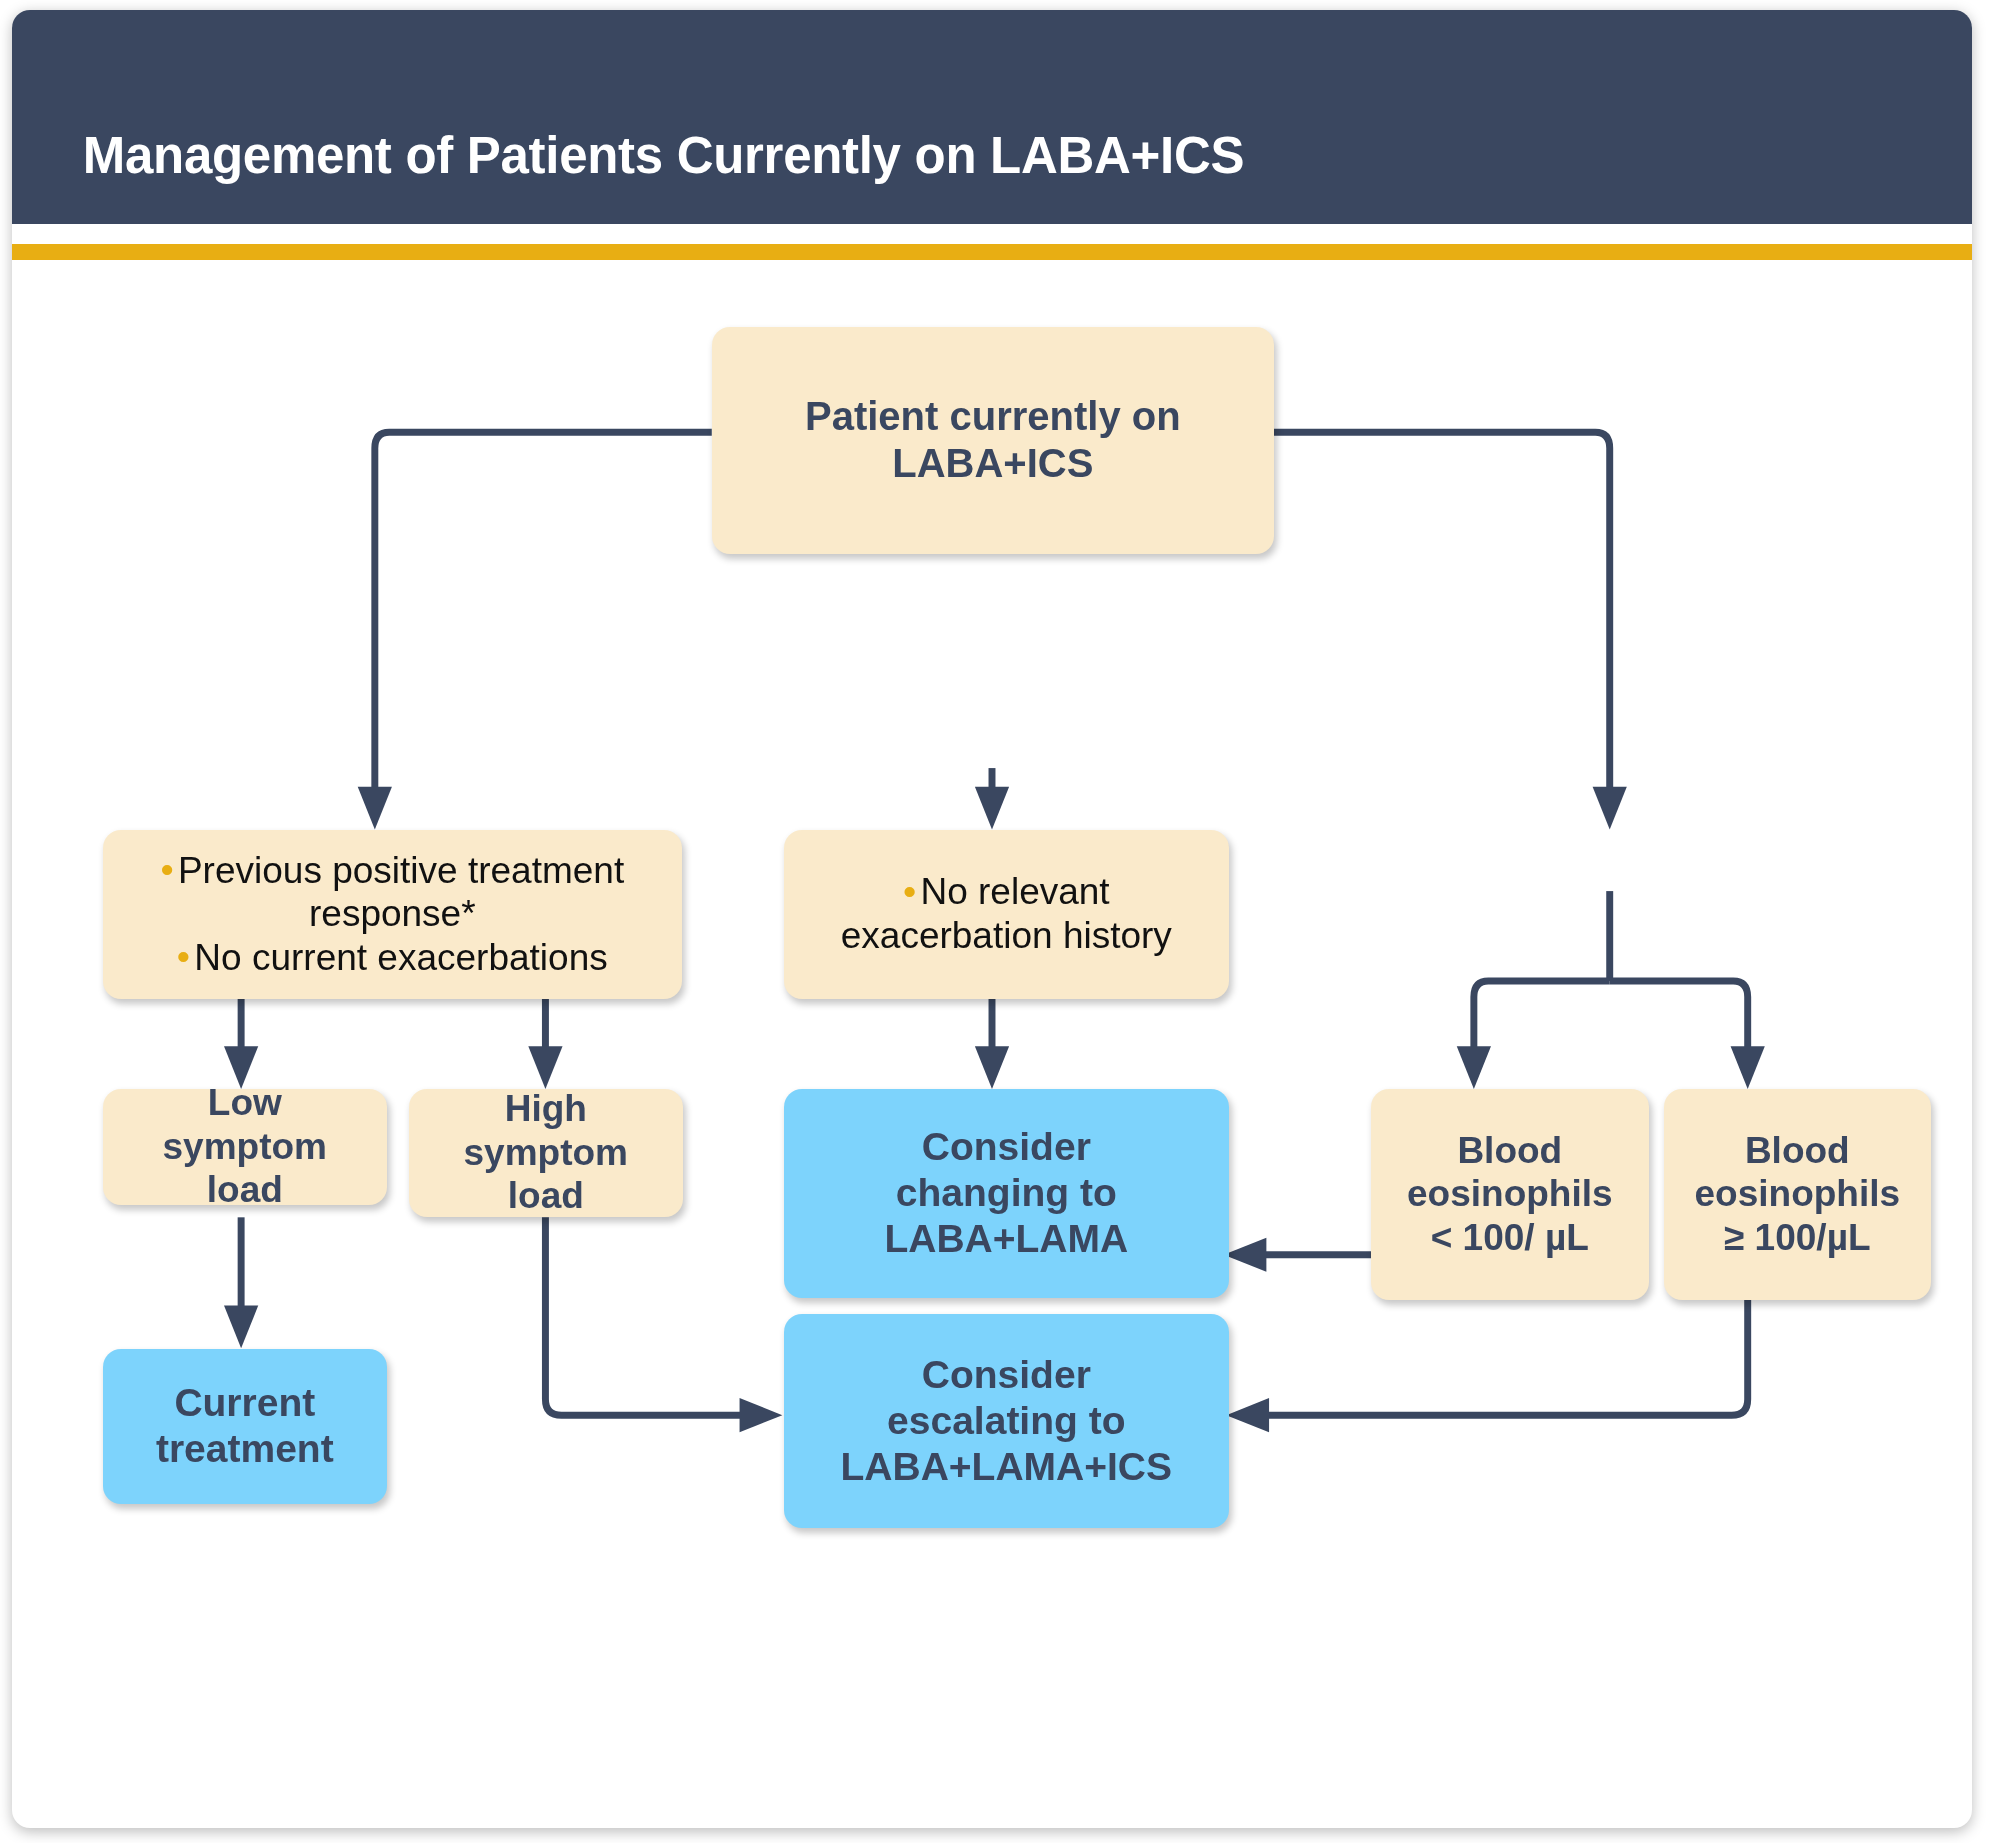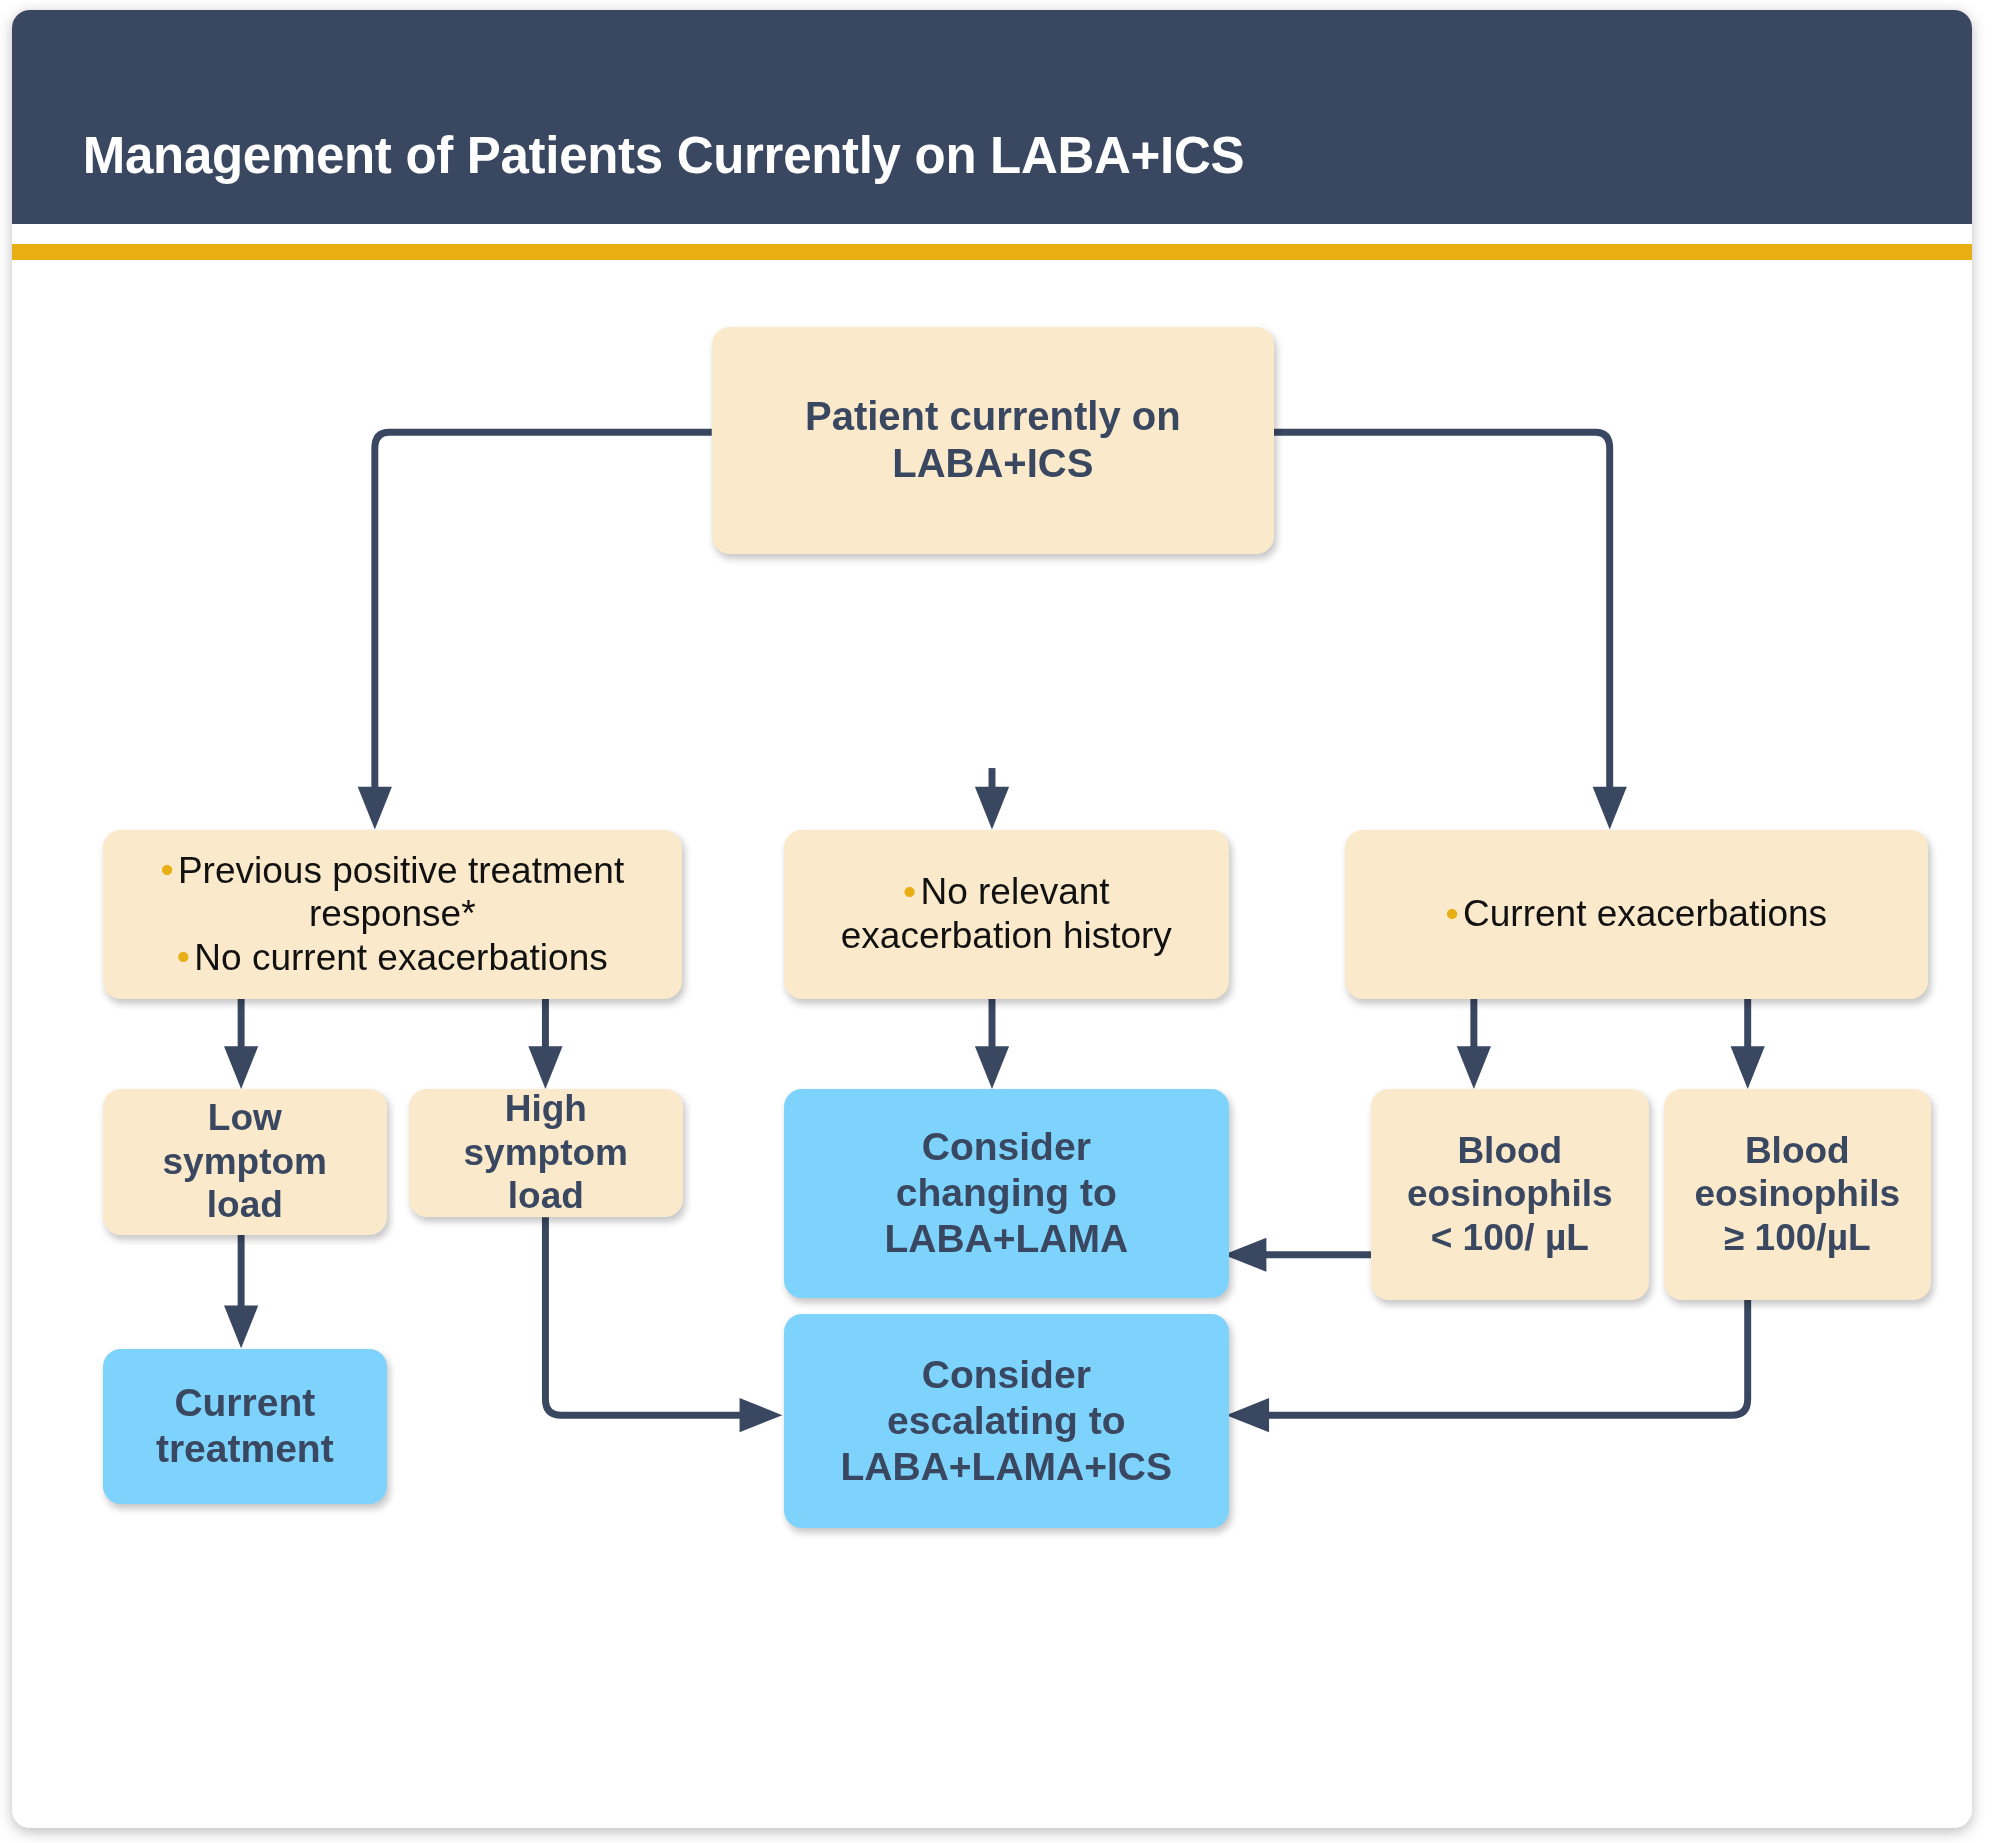--- a/index.html
+++ b/index.html
@@ -211,29 +211,22 @@
       </div>
 
       <div class="node cream plain" style="left:772px; top:570px; width:445px; height:169px; font-size:37px;">
         <div class="bullet-list">
           <span class="bullet-line">
             <span class="bullet-dot">•</span><span>No relevant exacerbation history</span>
           </span>
         </div>
       </div>
 
-      <div class="node cream plain" style="left:1333px; top:570px; width:583px; height:169px; font-size:37px;">
-        <div class="bullet-list">
-          <span class="bullet-line">
-            <span class="bullet-dot">•</span><span>Current exacerbations</span>
-          </span>
-        </div>
-      </div>
-
-      <div class="node cream bold" style="left:91px; top:829px; width:284px; height:146px; font-size:37px;">
+
+      <div class="node cream bold" style="left:91px; top:829px; width:284px; height:116px; font-size:37px;">
         <div class="txt">
           <span>Low</span><br>
           <span>symptom</span><br>
           <span>load</span>
         </div>
       </div>
 
       <div class="node cream bold" style="left:397px; top:829px; width:274px; height:128px; font-size:37px;">
         <div class="txt">
           <span>High</span><br>

